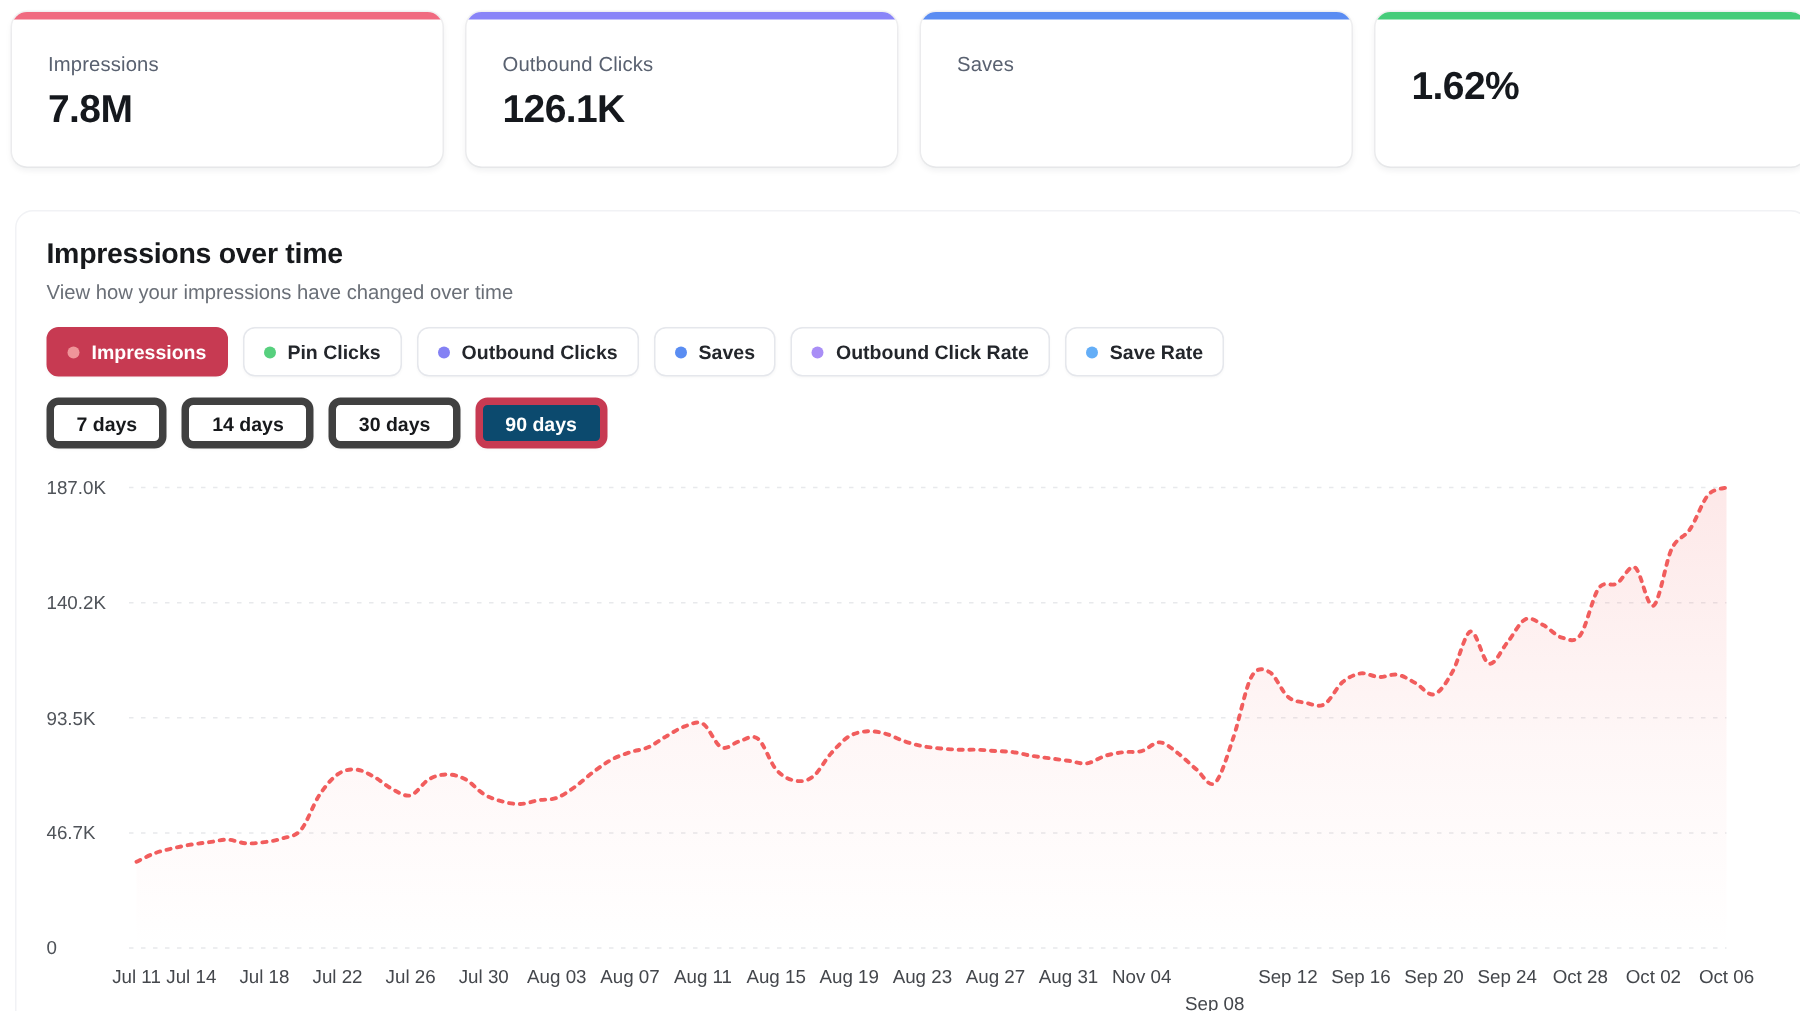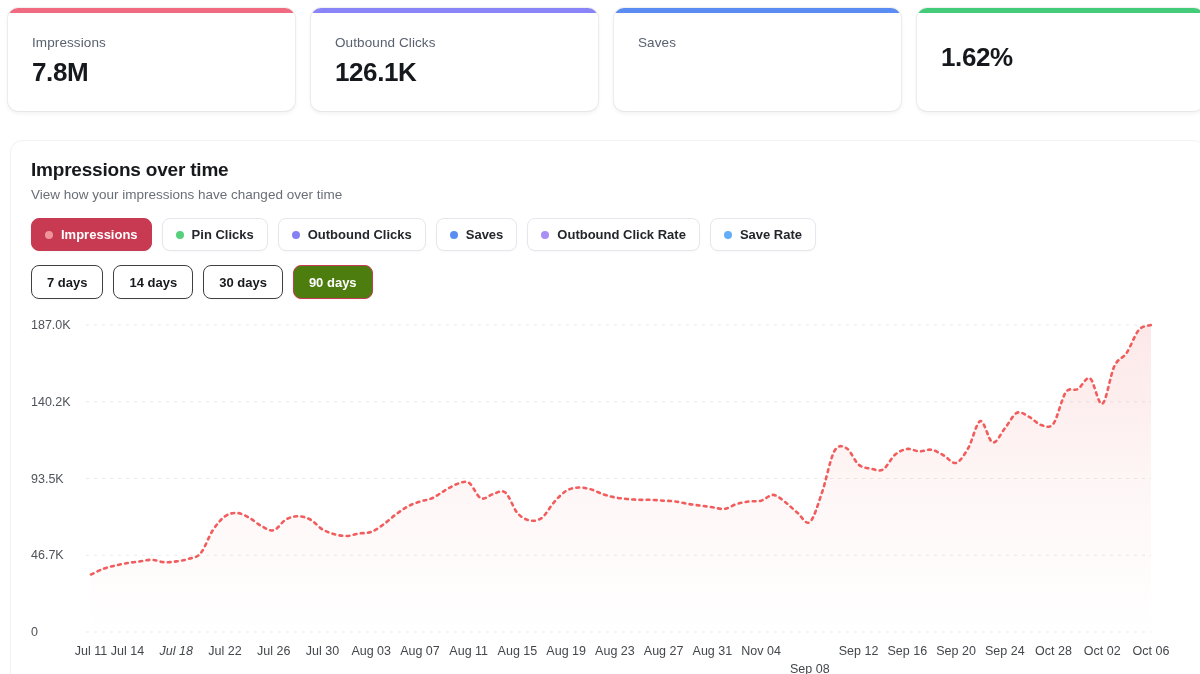--- a/index.html
+++ b/index.html
@@ -24,21 +24,21 @@
 
   .chips-row { display: flex; gap: 10px; margin-top: 16px; }
   .chip { display: inline-flex; align-items: center; gap: 8px; height: 33px; padding: 0 13px;
     border: 1px solid #e5e7ec; border-radius: 8px; background: #fff; cursor: pointer;
     font-size: 13px; font-weight: 600; color: #23262b; box-shadow: 0 1px 2px rgba(20,24,40,0.03); }
   .chip .dot { width: 8px; height: 8px; border-radius: 50%; flex: none; }
   .chip.selected { color: #fff; }
 
   .ranges-row { display: flex; gap: 10px; margin-top: 14px; }
   .range-btn { display: inline-flex; align-items: center; height: 34px; padding: 0 15px;
-    border: 1px solid #404040; border-radius: 8px; background: #fff; cursor: pointer;
+    border: 5px solid #404040; border-radius: 8px; background: #fff; cursor: pointer;
     font-size: 13px; font-weight: 700; color: #17191c; box-shadow: 0 1px 2px rgba(20,24,40,0.03); }
   .range-btn.selected { color: #fff; }
 
   
   .chart-wrap { position: relative; margin-top: 16px; height: 360px; }
   .chart-svg { position: absolute; left: 55px; top: 0; }
   .ylabel { position: absolute; left: 0; width: 47px; text-align: left;
     transform: translateY(-50%); font-size: 12.5px; color: #4f5359; }
   .xlabels { position: absolute; left: 55px; top: 329px; width: 1075px; height: 20px; }
   .xlabel { position: absolute; transform: translateX(-50%); white-space: nowrap;
@@ -104,21 +104,21 @@
     <button class="chip">
       <span class="dot" style="background: rgb(100, 174, 247);"></span>
       <span>Save Rate</span>
     </button>
   </div>
 
   <div class="ranges-row">
     <button class="range-btn">7 days</button>
     <button class="range-btn">14 days</button>
     <button class="range-btn">30 days</button>
-    <button class="range-btn selected" style="background: #4d7c0f; border-color: rgb(199, 58, 82);">90 days</button>
+    <button class="range-btn selected" style="background: #0c4a6e; border-color: rgb(199, 58, 82);">90 days</button>
   </div>
 
   <div class="chart-wrap">
     <div id="ylabels">
         <div class="ylabel" style="top: 10px;">187.0K</div>
         <div class="ylabel" style="top: 86.75px;">140.2K</div>
         <div class="ylabel" style="top: 163.5px;">93.5K</div>
         <div class="ylabel" style="top: 240.25px;">46.7K</div>
         <div class="ylabel" style="top: 317px;">0</div>
       </div>
@@ -134,21 +134,21 @@
         <line x1="0" y1="86.75" x2="1065" y2="86.75" stroke="#e8e9ec" stroke-width="1" stroke-dasharray="3 5"></line>
         <line x1="0" y1="163.5" x2="1065" y2="163.5" stroke="#e8e9ec" stroke-width="1" stroke-dasharray="3 5"></line>
         <line x1="0" y1="240.25" x2="1065" y2="240.25" stroke="#e8e9ec" stroke-width="1" stroke-dasharray="3 5"></line>
         <line x1="0" y1="317" x2="1065" y2="317" stroke="#e8e9ec" stroke-width="1" stroke-dasharray="3 5"></line>
         <path d="M5.0,259.5C7.0,258.6,13.1,255.3,17.2,253.8C21.2,252.3,25.3,251.5,29.4,250.5C33.4,249.6,37.5,248.7,41.6,248.0C45.6,247.4,49.7,247.0,53.7,246.4C57.8,245.9,61.9,244.6,65.9,244.8C70.0,244.9,74.0,247.0,78.1,247.2C82.2,247.5,86.2,247.0,90.3,246.4C94.3,245.9,98.4,245.3,102.5,243.9C106.5,242.6,110.6,243.0,114.7,238.2C118.7,233.4,122.8,221.4,126.8,215.2C130.9,209.1,135.0,204.1,139.0,201.3C143.1,198.4,147.1,197.7,151.2,198.0C155.3,198.2,159.3,200.7,163.4,202.9C167.5,205.1,171.5,209.1,175.6,211.1C179.6,213.2,183.7,216.3,187.8,215.2C191.8,214.1,195.9,206.9,199.9,204.5C204.0,202.2,208.1,201.3,212.1,201.3C216.2,201.3,220.2,202.4,224.3,204.5C228.4,206.7,232.4,211.9,236.5,214.4C240.6,216.9,244.6,218.2,248.7,219.3C252.7,220.4,256.8,221.1,260.9,221.0C264.9,220.8,269.0,219.2,273.0,218.5C277.1,217.8,281.2,218.4,285.2,216.9C289.3,215.4,293.4,212.3,297.4,209.5C301.5,206.6,305.5,202.6,309.6,199.6C313.7,196.6,317.7,193.6,321.8,191.4C325.8,189.2,329.9,187.9,334.0,186.5C338.0,185.1,342.1,185.0,346.1,183.2C350.2,181.4,354.3,178.1,358.3,175.8C362.4,173.5,366.5,170.6,370.5,169.2C374.6,167.9,378.6,165.3,382.7,167.6C386.8,169.9,390.8,181.3,394.9,183.2C398.9,185.1,403.0,180.1,407.1,179.1C411.1,178.1,415.2,174.3,419.3,177.5C423.3,180.6,427.4,193.3,431.4,198.0C435.5,202.6,439.6,204.5,443.6,205.4C447.7,206.2,451.7,205.9,455.8,202.9C459.9,199.9,463.9,191.8,468.0,187.3C472.0,182.8,476.1,178.3,480.2,175.8C484.2,173.4,488.3,172.8,492.4,172.5C496.4,172.3,500.5,173.1,504.5,174.2C508.6,175.3,512.7,177.7,516.7,179.1C520.8,180.5,524.8,181.6,528.9,182.4C533.0,183.2,537.0,183.6,541.1,184.0C545.2,184.4,549.2,184.7,553.3,184.8C557.3,185.0,561.4,184.7,565.5,184.8C569.5,185.0,573.6,185.4,577.6,185.7C581.7,185.9,585.8,185.9,589.8,186.5C593.9,187.0,598.0,188.3,602.0,188.9C606.1,189.6,610.1,190.0,614.2,190.6C618.3,191.1,622.3,191.7,626.4,192.2C630.4,192.8,634.5,194.4,638.6,193.9C642.6,193.3,646.7,190.2,650.7,188.9C654.8,187.7,658.9,187.0,662.9,186.5C667.0,185.9,671.1,186.8,675.1,185.7C679.2,184.6,683.2,179.6,687.3,179.9C691.4,180.2,695.4,184.3,699.5,187.3C703.5,190.3,707.6,194.7,711.7,198.0C715.7,201.3,719.8,210.4,723.9,207.0C727.9,203.6,732.0,189.2,736.0,177.5C740.1,165.7,744.2,143.8,748.2,136.4C752.3,129.0,756.3,130.9,760.4,133.1C764.5,135.3,768.5,146.1,772.6,149.5C776.6,153.0,780.7,152.8,784.8,153.6C788.8,154.5,792.9,156.8,797.0,154.5C801.0,152.1,805.1,143.1,809.1,139.7C813.2,136.3,817.3,134.5,821.3,133.9C825.4,133.4,829.4,136.3,833.5,136.4C837.6,136.5,841.6,134.1,845.7,134.8C849.8,135.5,853.8,138.3,857.9,140.5C861.9,142.7,866.0,149.1,870.1,147.9C874.1,146.7,878.2,140.1,882.2,133.1C886.3,126.2,890.4,107.0,894.4,106.0C898.5,105.1,902.5,126.2,906.6,127.4C910.7,128.6,914.7,118.4,918.8,113.4C922.9,108.5,926.9,99.7,931.0,97.8C935.0,95.9,939.1,99.9,943.2,101.9C947.2,104.0,951.3,109.0,955.3,110.1C959.4,111.2,963.5,114.0,967.5,108.5C971.6,103.0,975.7,83.1,979.7,77.3C983.8,71.6,987.8,76.4,991.9,74.0C996.0,71.7,1000.0,60.9,1004.1,63.4C1008.1,65.8,1012.2,90.9,1016.3,88.8C1020.3,86.8,1024.4,59.5,1028.4,51.0C1032.5,42.6,1036.6,43.9,1040.6,37.9C1044.7,31.9,1048.8,19.6,1052.8,14.9C1056.9,10.3,1063.0,10.8,1065.0,10.0L1065.0,317 L5.0,317 Z" fill="url(#fillgrad)" stroke="none"></path>
         <path d="M5.0,259.5C7.0,258.6,13.1,255.3,17.2,253.8C21.2,252.3,25.3,251.5,29.4,250.5C33.4,249.6,37.5,248.7,41.6,248.0C45.6,247.4,49.7,247.0,53.7,246.4C57.8,245.9,61.9,244.6,65.9,244.8C70.0,244.9,74.0,247.0,78.1,247.2C82.2,247.5,86.2,247.0,90.3,246.4C94.3,245.9,98.4,245.3,102.5,243.9C106.5,242.6,110.6,243.0,114.7,238.2C118.7,233.4,122.8,221.4,126.8,215.2C130.9,209.1,135.0,204.1,139.0,201.3C143.1,198.4,147.1,197.7,151.2,198.0C155.3,198.2,159.3,200.7,163.4,202.9C167.5,205.1,171.5,209.1,175.6,211.1C179.6,213.2,183.7,216.3,187.8,215.2C191.8,214.1,195.9,206.9,199.9,204.5C204.0,202.2,208.1,201.3,212.1,201.3C216.2,201.3,220.2,202.4,224.3,204.5C228.4,206.7,232.4,211.9,236.5,214.4C240.6,216.9,244.6,218.2,248.7,219.3C252.7,220.4,256.8,221.1,260.9,221.0C264.9,220.8,269.0,219.2,273.0,218.5C277.1,217.8,281.2,218.4,285.2,216.9C289.3,215.4,293.4,212.3,297.4,209.5C301.5,206.6,305.5,202.6,309.6,199.6C313.7,196.6,317.7,193.6,321.8,191.4C325.8,189.2,329.9,187.9,334.0,186.5C338.0,185.1,342.1,185.0,346.1,183.2C350.2,181.4,354.3,178.1,358.3,175.8C362.4,173.5,366.5,170.6,370.5,169.2C374.6,167.9,378.6,165.3,382.7,167.6C386.8,169.9,390.8,181.3,394.9,183.2C398.9,185.1,403.0,180.1,407.1,179.1C411.1,178.1,415.2,174.3,419.3,177.5C423.3,180.6,427.4,193.3,431.4,198.0C435.5,202.6,439.6,204.5,443.6,205.4C447.7,206.2,451.7,205.9,455.8,202.9C459.9,199.9,463.9,191.8,468.0,187.3C472.0,182.8,476.1,178.3,480.2,175.8C484.2,173.4,488.3,172.8,492.4,172.5C496.4,172.3,500.5,173.1,504.5,174.2C508.6,175.3,512.7,177.7,516.7,179.1C520.8,180.5,524.8,181.6,528.9,182.4C533.0,183.2,537.0,183.6,541.1,184.0C545.2,184.4,549.2,184.7,553.3,184.8C557.3,185.0,561.4,184.7,565.5,184.8C569.5,185.0,573.6,185.4,577.6,185.7C581.7,185.9,585.8,185.9,589.8,186.5C593.9,187.0,598.0,188.3,602.0,188.9C606.1,189.6,610.1,190.0,614.2,190.6C618.3,191.1,622.3,191.7,626.4,192.2C630.4,192.8,634.5,194.4,638.6,193.9C642.6,193.3,646.7,190.2,650.7,188.9C654.8,187.7,658.9,187.0,662.9,186.5C667.0,185.9,671.1,186.8,675.1,185.7C679.2,184.6,683.2,179.6,687.3,179.9C691.4,180.2,695.4,184.3,699.5,187.3C703.5,190.3,707.6,194.7,711.7,198.0C715.7,201.3,719.8,210.4,723.9,207.0C727.9,203.6,732.0,189.2,736.0,177.5C740.1,165.7,744.2,143.8,748.2,136.4C752.3,129.0,756.3,130.9,760.4,133.1C764.5,135.3,768.5,146.1,772.6,149.5C776.6,153.0,780.7,152.8,784.8,153.6C788.8,154.5,792.9,156.8,797.0,154.5C801.0,152.1,805.1,143.1,809.1,139.7C813.2,136.3,817.3,134.5,821.3,133.9C825.4,133.4,829.4,136.3,833.5,136.4C837.6,136.5,841.6,134.1,845.7,134.8C849.8,135.5,853.8,138.3,857.9,140.5C861.9,142.7,866.0,149.1,870.1,147.9C874.1,146.7,878.2,140.1,882.2,133.1C886.3,126.2,890.4,107.0,894.4,106.0C898.5,105.1,902.5,126.2,906.6,127.4C910.7,128.6,914.7,118.4,918.8,113.4C922.9,108.5,926.9,99.7,931.0,97.8C935.0,95.9,939.1,99.9,943.2,101.9C947.2,104.0,951.3,109.0,955.3,110.1C959.4,111.2,963.5,114.0,967.5,108.5C971.6,103.0,975.7,83.1,979.7,77.3C983.8,71.6,987.8,76.4,991.9,74.0C996.0,71.7,1000.0,60.9,1004.1,63.4C1008.1,65.8,1012.2,90.9,1016.3,88.8C1020.3,86.8,1024.4,59.5,1028.4,51.0C1032.5,42.6,1036.6,43.9,1040.6,37.9C1044.7,31.9,1048.8,19.6,1052.8,14.9C1056.9,10.3,1063.0,10.8,1065.0,10.0" fill="none" stroke="#f15d5d" stroke-width="2.6" stroke-dasharray="2.8 4.4" stroke-linecap="round" stroke-linejoin="round"></path>
       </svg>
     <div id="xlabels" class="xlabels">
         <div class="xlabel" style="left: 5px;">Jul 11</div>
         <div class="xlabel" style="left: 41.5517px;">Jul 14</div>
-        <div class="xlabel" style="left: 90.2874px; font-style: italic;">Jul 18</div>
+        <div class="xlabel" style="left: 90.2874px;">Jul 18</div>
         <div class="xlabel" style="left: 139.023px;">Jul 22</div>
         <div class="xlabel" style="left: 187.759px;">Jul 26</div>
         <div class="xlabel" style="left: 236.494px;">Jul 30</div>
         <div class="xlabel" style="left: 285.23px;">Aug 03</div>
         <div class="xlabel" style="left: 333.966px;">Aug 07</div>
         <div class="xlabel" style="left: 382.701px;">Aug 11</div>
         <div class="xlabel" style="left: 431.437px;">Aug 15</div>
         <div class="xlabel" style="left: 480.172px;">Aug 19</div>
         <div class="xlabel" style="left: 528.908px;">Aug 23</div>
         <div class="xlabel" style="left: 577.644px;">Aug 27</div>

